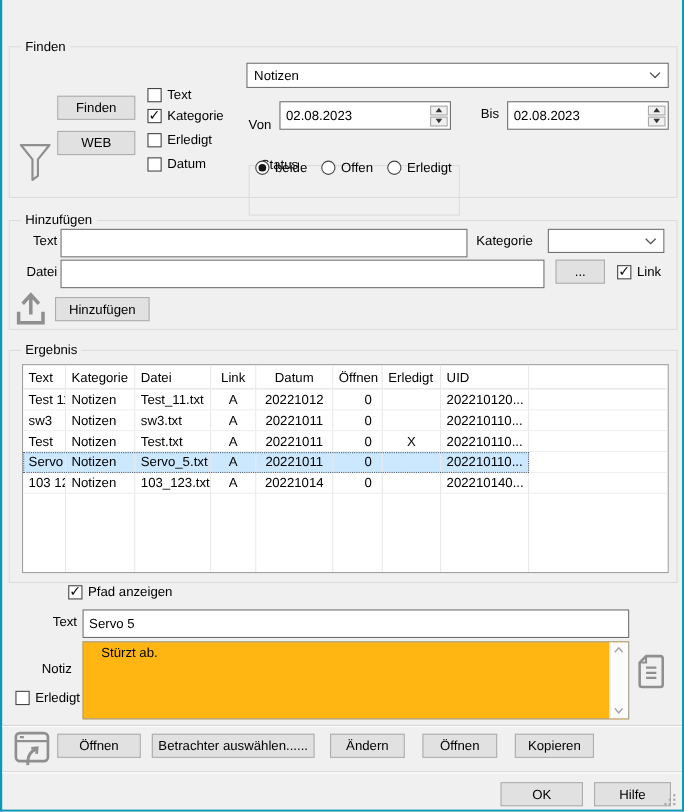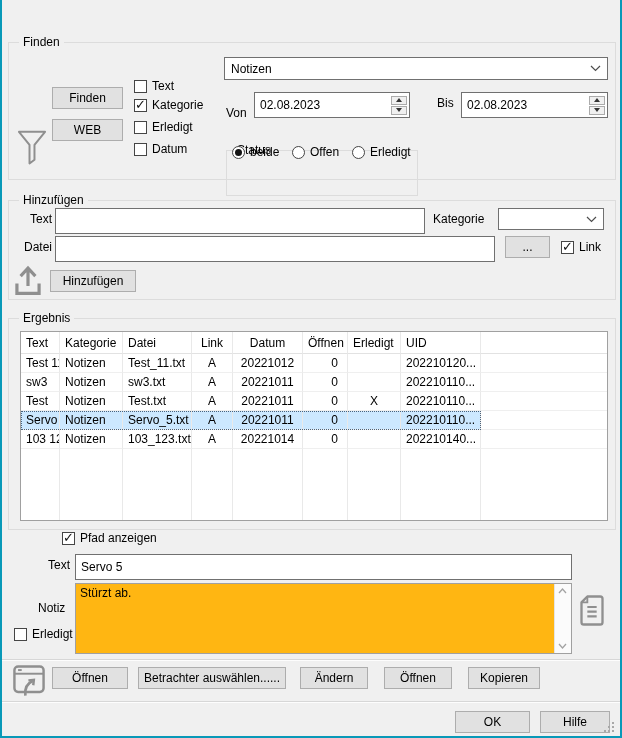--- a/index.html
+++ b/index.html
@@ -71,21 +71,21 @@
   .thead .tfill{border-bottom:1px solid #e2e2e2;}
   .c0{width:39px;}.c1{width:63px;}.c2{width:69px;}.c3{width:41px;text-align:center;}
   .c4{width:70px;text-align:center;}.c5{width:45px;text-align:right;padding-right:9px;}
   .c6{width:53px;}.c7{width:80px;}
   .drow .c6{text-align:center;}
   .drow.selected .cells{background:#cce8ff;outline:1px dotted #4a637c;outline-offset:-1px;}
 
   
   .notizbox{position:absolute;left:75px;top:583px;width:497px;height:71px;background:#ffb612;
             border:1px solid #a0a0a0;box-sizing:border-box;}
-  .notiztext{position:absolute;left:4px;top:2px;right:20px;}
+  .notiztext{position:absolute;left:16px;top:2px;right:20px;}
   .sb{position:absolute;right:0;top:0;bottom:0;width:16px;background:#fbfbfb;border-left:1px solid #e4e4e4;}
   .sb svg{position:absolute;left:3px;}
   .hr{position:absolute;left:2px;width:618px;height:0;border-top:1px solid #d7d7d7;border-bottom:1px solid #fdfdfd;}
 
   .grip{position:absolute;right:6px;bottom:4px;}
   .icon{position:absolute;}
 </style>
 </head>
 <body>
 

